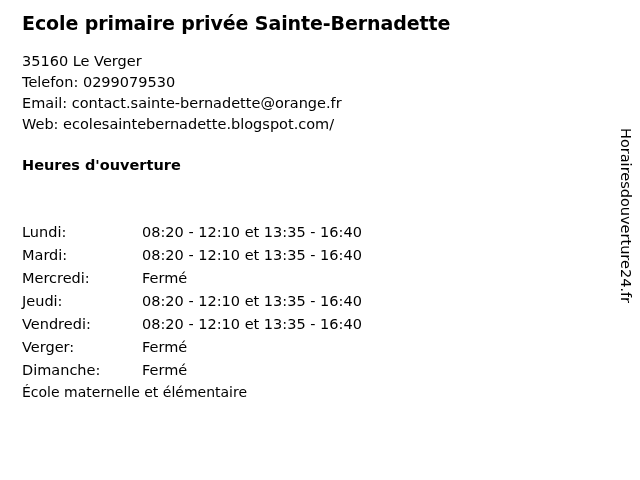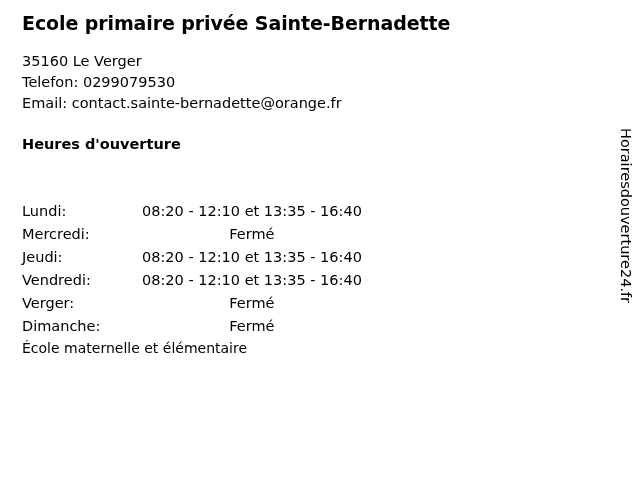--- a/index.html
+++ b/index.html
@@ -56,21 +56,20 @@
     line-height: 23px;
     vertical-align: top;
     white-space: nowrap;
   }
   .hours-table td.day {
     width: 114px;
     padding-right: 4px;
   }
   .hours-table td.val {
     padding-left: 2px;
-    text-align: center;
   }
   .section-title2 {
     font-size: 14.5px;
     font-weight: bold;
     margin: 26px 0 16px 0;
   }
   .extra-text {
     font-size: 14px;
     line-height: 20px;
     margin: 0;
@@ -93,28 +92,33 @@
 <div class="page">
 
   <div class="content">
 
     <h1 class="title">Ecole primaire privée Sainte-Bernadette</h1>
 
     <div>
       <p class="addr-line">35160 Le Verger</p>
       <p class="addr-line">Telefon: 0299079530</p>
       <p class="addr-line">Email: contact.sainte-bernadette@orange.fr</p>
+      <p class="addr-line">Web: ecolesaintebernadette.blogspot.com/</p>
     </div>
 
     <h2 class="section-title">Heures d'ouverture</h2>
 
     <table class="hours-table">
       <tbody>
         <tr>
           <td class="day">Lundi:</td>
+          <td class="val">08:20 - 12:10 et 13:35 - 16:40</td>
+        </tr>
+        <tr>
+          <td class="day">Mardi:</td>
           <td class="val">08:20 - 12:10 et 13:35 - 16:40</td>
         </tr>
         <tr>
           <td class="day">Mercredi:</td>
           <td class="val">Fermé</td>
         </tr>
         <tr>
           <td class="day">Jeudi:</td>
           <td class="val">08:20 - 12:10 et 13:35 - 16:40</td>
         </tr>

